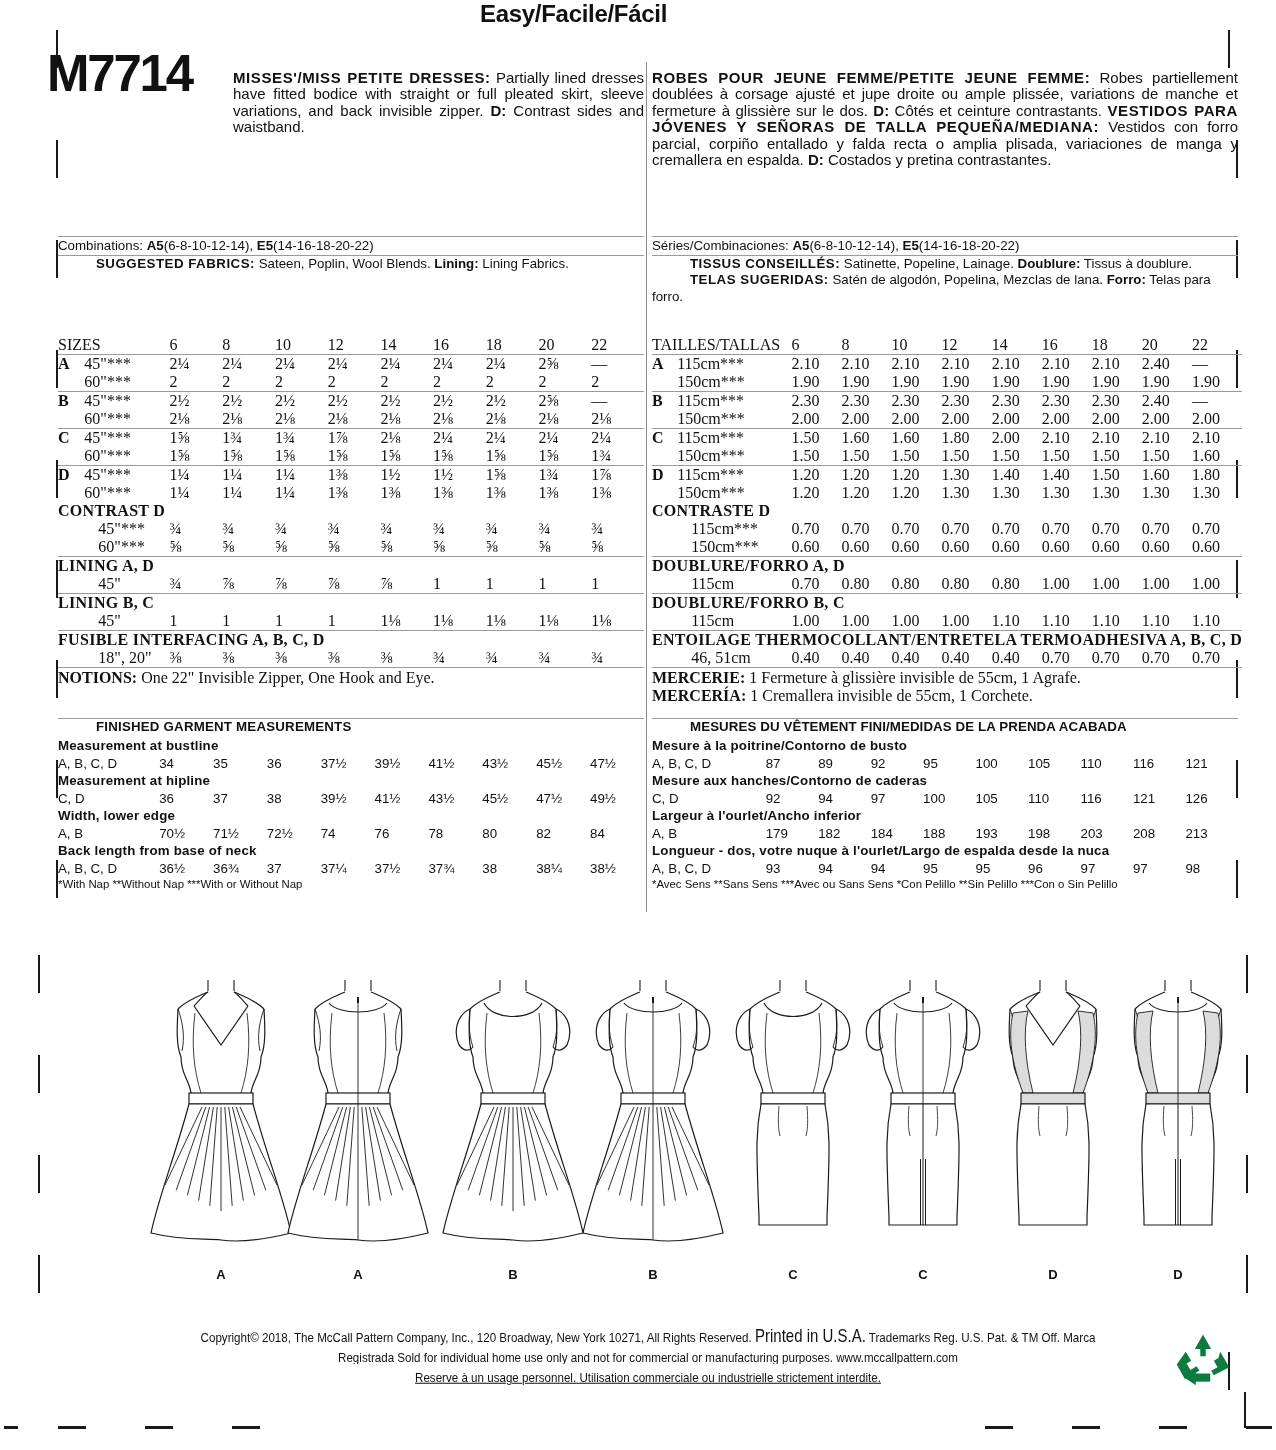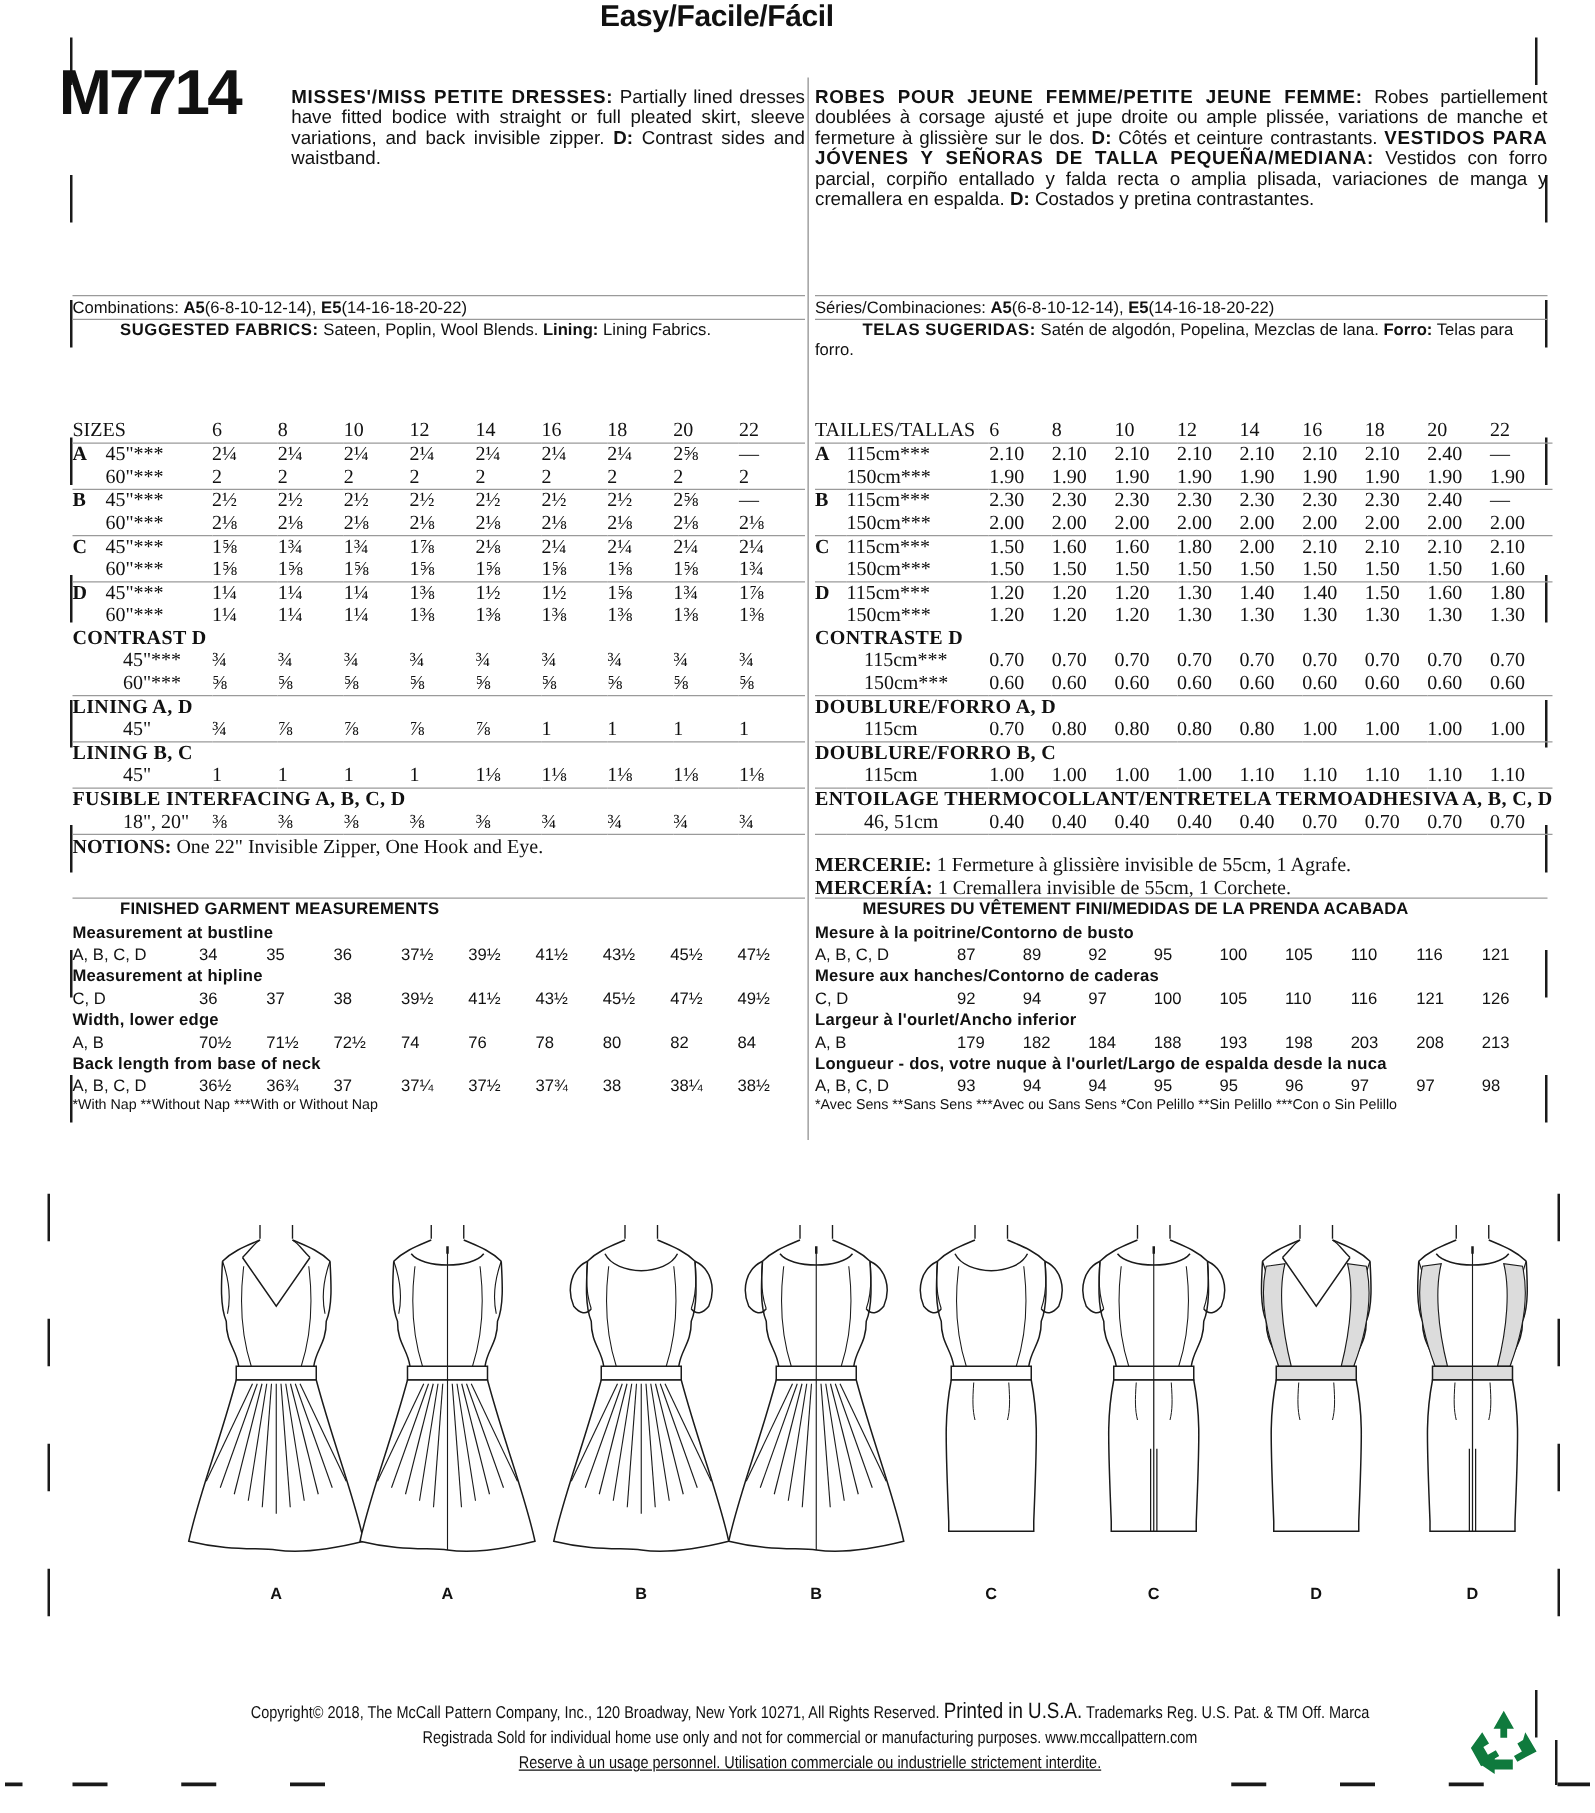--- a/index.html
+++ b/index.html
@@ -71,21 +71,21 @@
   #center-div { position:absolute; left:646px; top:62px; width:1px; height:850px; background:#8d8d8d; }
 
   
   #illos { position:absolute; left:58px; top:975px; width:1180px; height:330px; }
   .figure { position:absolute; top:0; }
   .figcap { position:absolute; top:292px; width:100%; text-align:center;
             font-size:13px; font-weight:bold; }
   svg { display:block; }
 
   
-  #footer { position:absolute; left:58px; top:1358px; width:1180px; }
+  #footer { position:absolute; left:58px; top:1324px; width:1180px; }
   .foot-line { text-align:center; font-size:11.6px; line-height:20px;
                transform:scaleY(1.18); transform-origin:center top; }
   .foot-line .big { font-size:15px; }
   #recycle { position:absolute; right:6px; top:6px; width:58px; height:58px; }
 </style>
 </head>
 <body>
 
 <div class="page">
 
@@ -431,20 +431,23 @@
       <span class="bsp">VESTIDOS PARA JÓVENES Y SEÑORAS DE TALLA PEQUEÑA/MEDIANA:</span><span> Vestidos con forro parcial, corpiño entallado y falda recta o amplia plisada, variaciones de manga y cremallera en espalda. </span><b>D:</b><span> Costados y pretina contrastantes.</span>
     </div>
 
     <div style="position:absolute; left:0; top:236px; width:586px;">
       <div class="rule"></div>
       <div class="line" style="padding-top:1px;">
         <span>Séries/Combinaciones:</span><span> </span><b>A5</b><span>(6-8-10-12-14),</span><span> </span><b>E5</b><span>(14-16-18-20-22)</span>
       </div>
       <div class="rule"></div>
       <div class="line">
+        <span class="heavy">TISSUS CONSEILLÉS:</span><span> Satinette, Popeline, Lainage. </span><b>Doublure:</b><span> Tissus à doublure.</span>
+      </div>
+      <div class="line">
         <span class="heavy">TELAS SUGERIDAS:</span><span> Satén de algodón, Popelina, Mezclas de lana. </span><b>Forro:</b><span> Telas para forro.</span>
       </div>
     </div>
 
     <div style="position:absolute; left:0; top:336px; width:586px;">
       <table class="yard metric">
         <tbody id="y-met-head">
             <tr>
               <td class="vw" colspan="2" style="font-weight:normal;letter-spacing:0px;">TAILLES/TALLAS</td>
               <td class="num">6</td>
@@ -632,21 +635,21 @@
               <td class="num">0.40</td>
               <td class="num">0.40</td>
               <td class="num">0.40</td>
               <td class="num">0.40</td>
               <td class="num">0.70</td>
               <td class="num">0.70</td>
               <td class="num">0.70</td>
               <td class="num">0.70</td>
             </tr>
             <tr class="sep">
-              <td colspan="11" style="padding-top:16px;"><b>MERCERIE:</b> 1 Fermeture à glissière invisible de 55cm, 1 Agrafe.</td>
+              <td colspan="11" style="padding-top:1px;"><b>MERCERIE:</b> 1 Fermeture à glissière invisible de 55cm, 1 Agrafe.</td>
             </tr>
             <tr>
               <td colspan="11"><b>MERCERÍA:</b> 1 Cremallera invisible de 55cm, 1 Corchete.</td>
             </tr>
           </tbody>
       </table>
     </div>
 
     <div style="position:absolute; left:0; top:718px; width:586px;">
       <div class="rule"></div>

